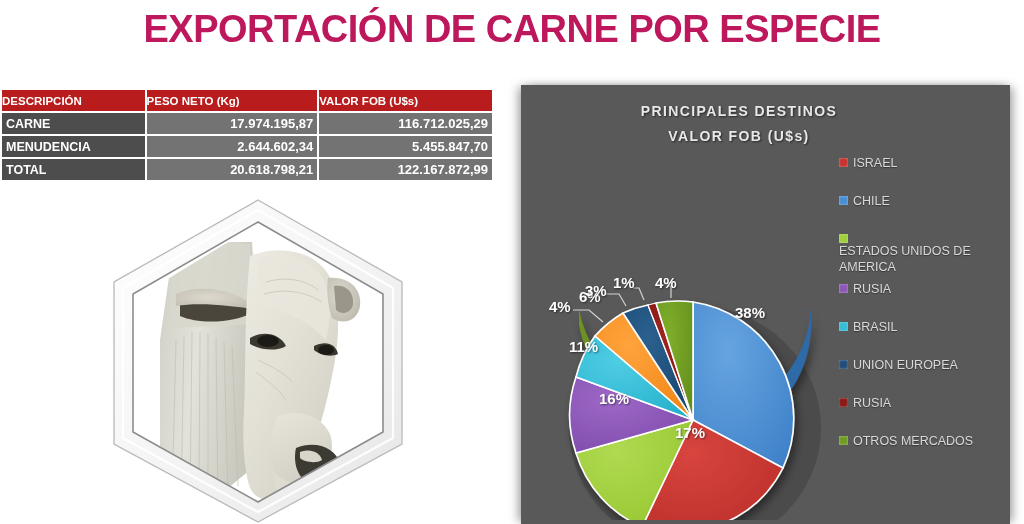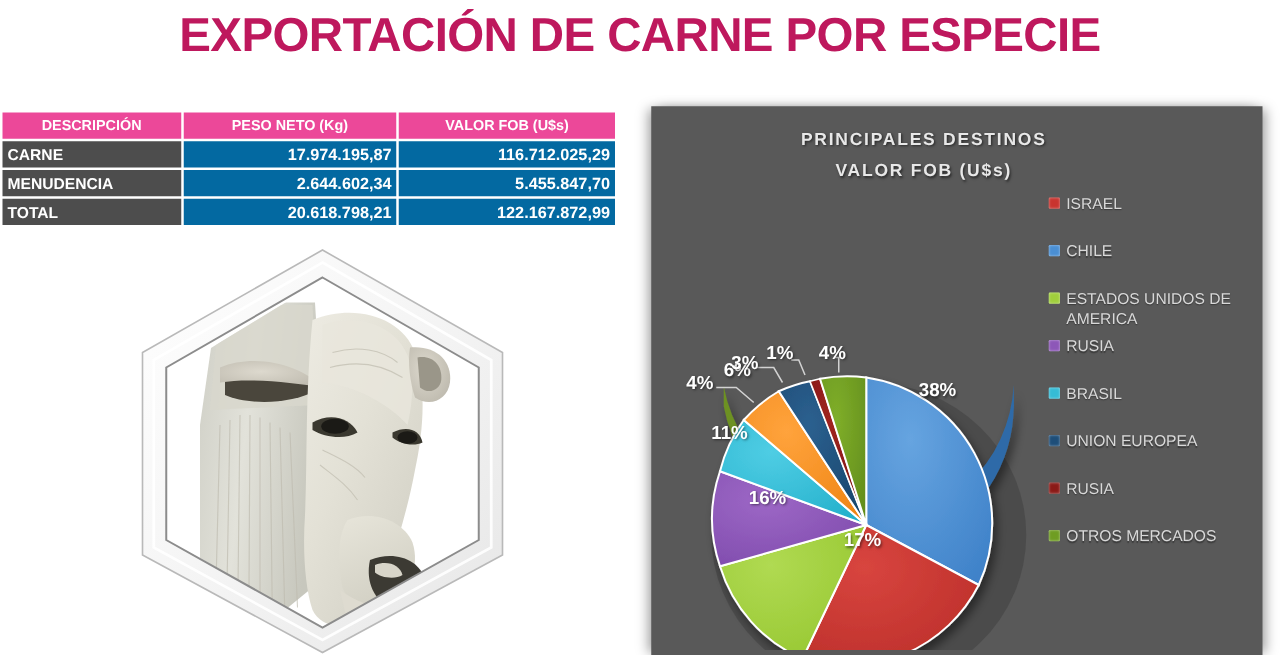--- a/index.html
+++ b/index.html
@@ -39,35 +39,35 @@
     border-spacing: 2px 2px;
     font-size: 12.5px;
   }
   #summary-table th, #summary-table td {
     padding: 0;
     height: 21px;
     color: #ffffff;
     font-weight: bold;
   }
   #summary-table thead th {
-    background: #ec4899;
-    text-align: center;
+    background: #b91c1c;
+    text-align: left;
     font-size: 11.5px;
   }
   #summary-table th.col-desc { width: 142px; }
   #summary-table th.col-peso { width: 170px; }
   #summary-table th.col-fob  { width: 172px; }
   #summary-table tbody th {
     background: #4d4d4d;
     text-align: left;
     padding-left: 4px;
     font-size: 12.5px;
   }
   #summary-table tbody td {
-    background: #0369a1;
+    background: #737373;
     text-align: right;
     padding-right: 4px;
     font-size: 13px;
   }
 
   
   #photo-frame {
     position: absolute;
     left: 108px;
     top: 196px;
@@ -398,21 +398,21 @@
 
   <div id="chart-legend">
     <div class="legend-item">
       <span class="legend-swatch" style="background:#c9342f;"></span>
       <span class="legend-label">ISRAEL</span>
     </div>
     <div class="legend-item">
       <span class="legend-swatch" style="background:#4a8fd4;"></span>
       <span class="legend-label">CHILE</span>
     </div>
-    <div class="legend-item" style="margin-bottom:6px;">
+    <div class="legend-item" style="margin-bottom:6px;flex-direction:column;">
       <span class="legend-swatch" style="background:#a0cf3c;"></span>
       <span class="legend-label">ESTADOS UNIDOS DE AMERICA</span>
     </div>
     <div class="legend-item">
       <span class="legend-swatch" style="background:#8d57b8;"></span>
       <span class="legend-label">RUSIA</span>
     </div>
     <div class="legend-item">
       <span class="legend-swatch" style="background:#35bcd6;"></span>
       <span class="legend-label">BRASIL</span>

